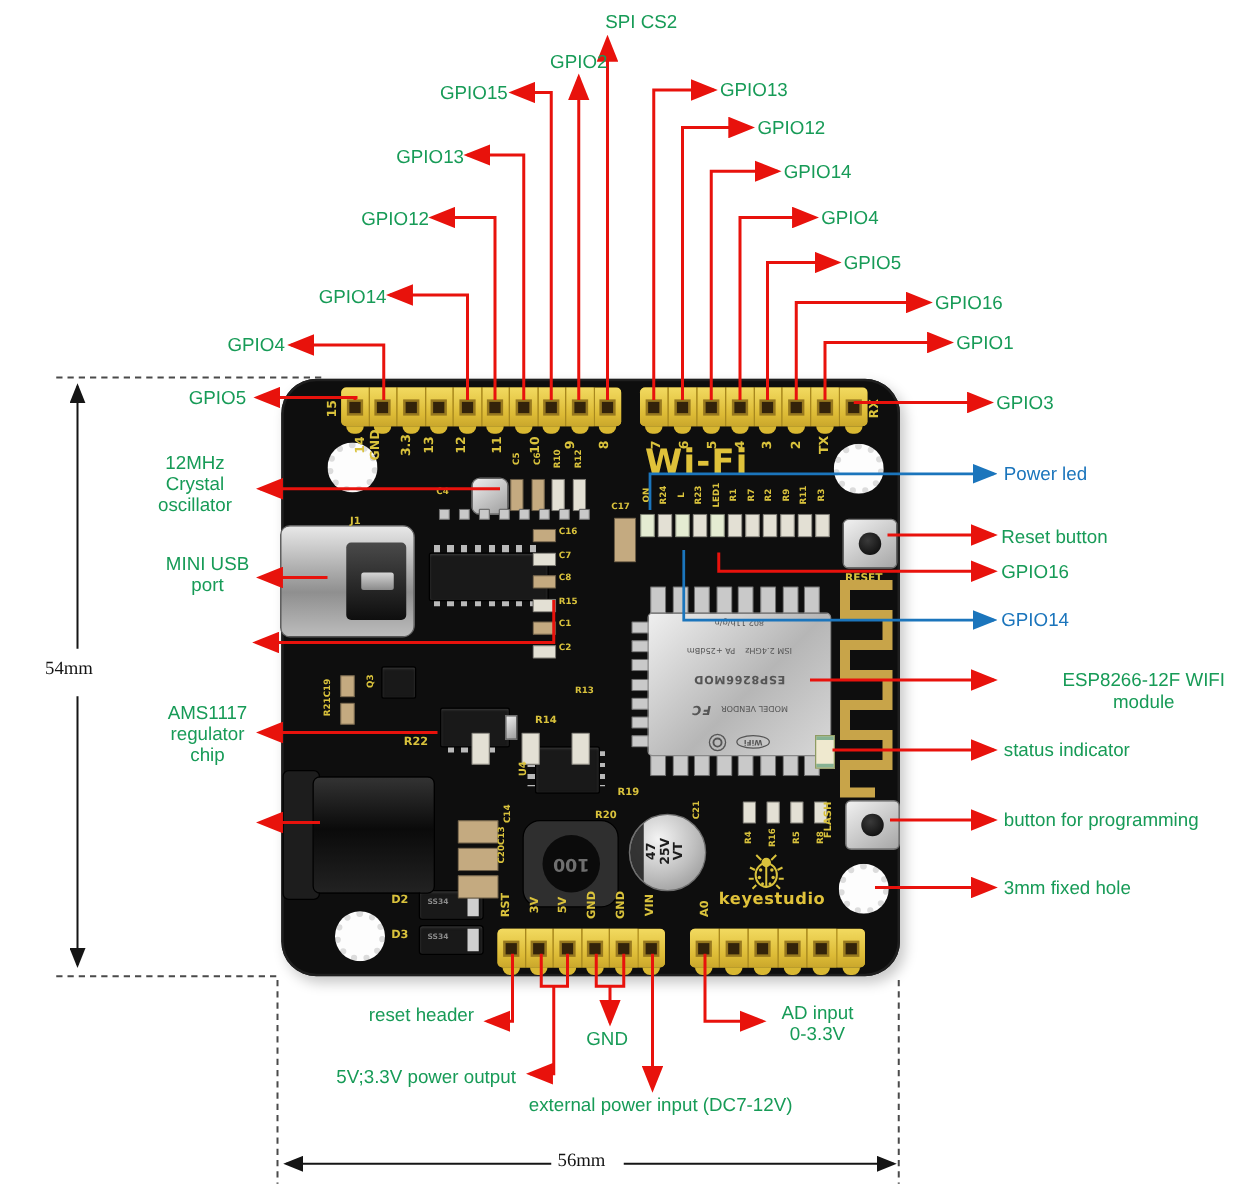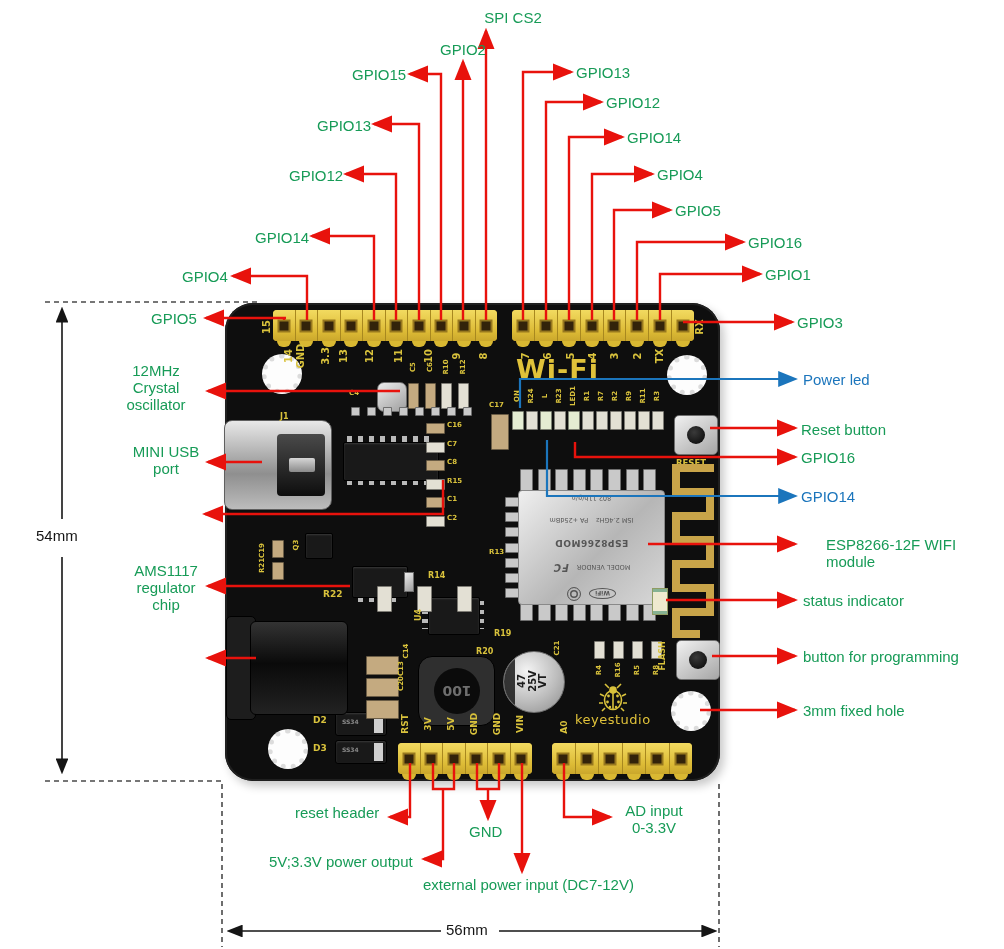--- a/index.html
+++ b/index.html
@@ -1,21 +1,21 @@
 <!DOCTYPE html>
 <html><head>
 <meta charset="utf-8">
 <style>
   html,body{margin:0;padding:0;background:#fff;}
   #scene{position:relative;width:1004px;height:949px;background:#ffffff;overflow:hidden;
          font-family:"Liberation Sans",sans-serif;}
   
-  .lab{position:absolute;font-size:15px;line-height:17px;color:#179b57;white-space:pre-line;z-index:8;}
+  .lab{position:absolute;font-size:15px;line-height:17px;color:#179b57;white-space:pre-line;z-index:8;text-align:center;}
   .lab.b{color:#1b75bc;}
-  .lab.k{color:#151515;}
+  .lab.k{color:#151515;font-family:Liberation Serif, serif;}
   .lab.c{text-align:center;}
   
   .board{position:absolute;left:225px;top:303px;width:495px;height:478px;background:#0e0e0e;
          border-radius:28px;box-shadow:inset 0 0 0 2px #1f1f1f, 4px 5px 10px rgba(0,0,0,.22);z-index:1;}
   .hole{position:absolute;width:30px;height:30px;border-radius:50%;background:#fdfdfd;
         border:5px dotted #dcdcdc;z-index:3;}
   .hdr{position:absolute;display:flex;z-index:3;border-radius:4px;background:#caa92c;}
   .pincell{flex:1;position:relative;background:linear-gradient(180deg,#f2da60,#dcba35 70%,#caa72c);
            border-left:1px solid #a8881f;}
   .pincell:first-child{border-left:none;border-radius:4px 0 0 4px;}
@@ -64,21 +64,21 @@
   .wifi-oval{border:1px solid #555;border-radius:50%;padding:1px 5px;font-weight:700;font-size:6px;}
   .sh-circ{width:12px;height:12px;border:1.5px solid #555;border-radius:50%;box-shadow:inset 0 0 0 2px #bbb, inset 0 0 0 3.5px #555;}
   .fcc{font-weight:800;font-style:italic;font-size:10px;letter-spacing:1px;}
   .sh-part{font-weight:700;font-size:9px;letter-spacing:.5px;}
   .btn{position:absolute;z-index:4;background:linear-gradient(145deg,#f1f1f1,#a6a6a6);
        border:1px solid #6f6f6f;border-radius:5px;}
   .btn:before{content:"";position:absolute;left:50%;top:50%;width:18px;height:18px;transform:translate(-50%,-50%);
        background:radial-gradient(circle at 40% 35%,#3a3a3a,#050505);border-radius:50%;}
   .wifi{position:absolute;z-index:4;color:#e0c23a;font-size:27px;font-weight:700;letter-spacing:1px;
        font-family:"DejaVu Sans",sans-serif;}
-  .brand{position:absolute;z-index:4;color:#e0c23a;font-size:13px;font-weight:400;letter-spacing:.5px;
+  .brand{position:absolute;z-index:4;color:#e0c23a;font-size:13px;font-weight:700;letter-spacing:.5px;
        font-family:"DejaVu Sans",sans-serif;}
   .statled{position:absolute;z-index:5;background:#efe9cf;border:1px solid #8f9c63;
        box-shadow:inset 0 3px 0 #86b293, inset 0 -3px 0 #86b293;}
   svg.overlay{position:absolute;left:0;top:0;z-index:7;pointer-events:none;}
   svg.bug{position:absolute;z-index:4;}
 </style>
 </head>
 <body>
 
 <div id="scene">
@@ -461,21 +461,21 @@
     <div class="slab" style="left: 447px; top: 513.5px; font-size: 7px;">C2</div>
     <div class="vlab" style="left: 579px; top: 662px; font-size: 7px;">R4</div>
     <div class="vlab" style="left: 598px; top: 662px; font-size: 7px;">R16</div>
     <div class="vlab" style="left: 617px; top: 662px; font-size: 7px;">R5</div>
     <div class="vlab" style="left: 636px; top: 662px; font-size: 7px;">R8</div>
     <div class="slab" style="left: 280px; top: 412px; font-size: 8px;">J1</div>
     <div class="slab" style="left: 349px; top: 389px; font-size: 7px;">C4</div>
     <div class="slab" style="left: 489px; top: 401px; font-size: 7px;">C17</div>
     <div class="slab" style="left: 323px; top: 589px; font-size: 9px;">R22</div>
     <div class="slab" style="left: 428px; top: 571px; font-size: 8px;">R14</div>
-    <div class="slab" style="left: 460px; top: 548px; font-size: 7px; margin-left: 29px;">R13</div>
+    <div class="slab" style="left: 460px; top: 548px; font-size: 7px;">R13</div>
     <div class="slab" style="left: 494px; top: 629px; font-size: 8px;">R19</div>
     <div class="slab" style="left: 476px; top: 647px; font-size: 8px;">R20</div>
     <div class="slab" style="left: 313px; top: 715px; font-size: 9px;">D2</div>
     <div class="slab" style="left: 313px; top: 743px; font-size: 9px;">D3</div>
     <div class="slab" style="left: 676px; top: 458px; font-size: 8.5px;">RESET</div>
     <div class="vlab" style="left: 276px; top: 537px; font-size: 7px;">Q3</div>
     <div class="vlab" style="left: 242px; top: 550px; font-size: 7px;">R21C19</div>
     <div class="vlab" style="left: 399px; top: 607px; font-size: 8px;">U4</div>
     <div class="vlab" style="left: 386px; top: 643px; font-size: 7px;">C14</div>
     <div class="vlab" style="left: 381px; top: 668px; font-size: 7px;">C20C13</div>

